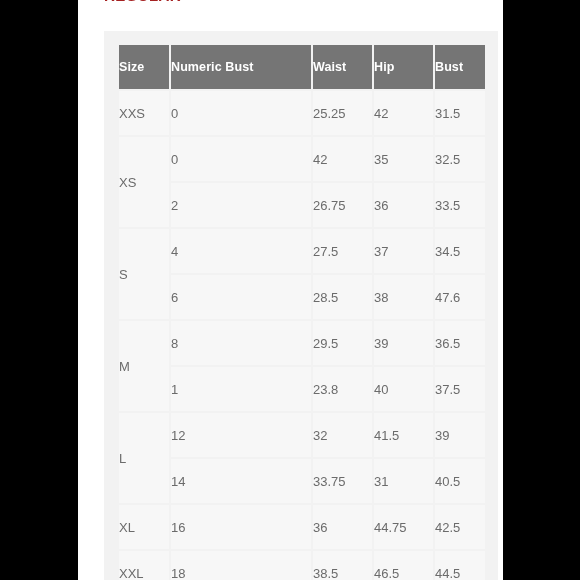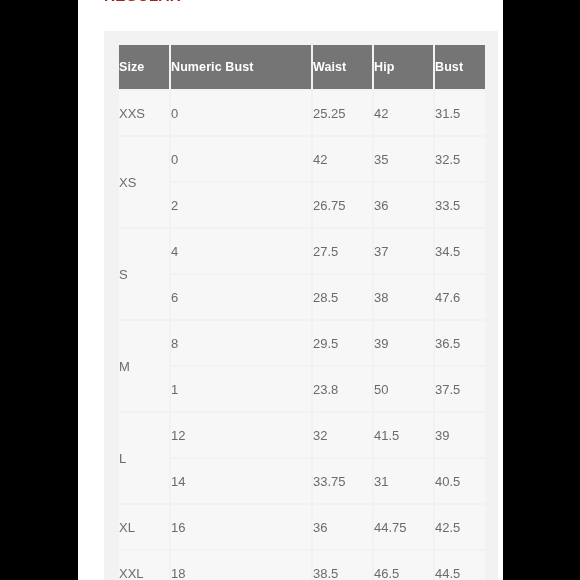--- a/index.html
+++ b/index.html
@@ -124,21 +124,21 @@
               <tr>
                 <td class="group-cell" rowspan="2">M</td>
                 <td>8</td>
                 <td>29.5</td>
                 <td>39</td>
                 <td>36.5</td>
               </tr>
               <tr>
                 <td>1</td>
                 <td>23.8</td>
-                <td>50</td>
+                <td>40</td>
                 <td>37.5</td>
               </tr>
               <tr>
                 <td class="group-cell" rowspan="2">L</td>
                 <td>12</td>
                 <td>32</td>
                 <td>41.5</td>
                 <td>39</td>
               </tr>
               <tr>

